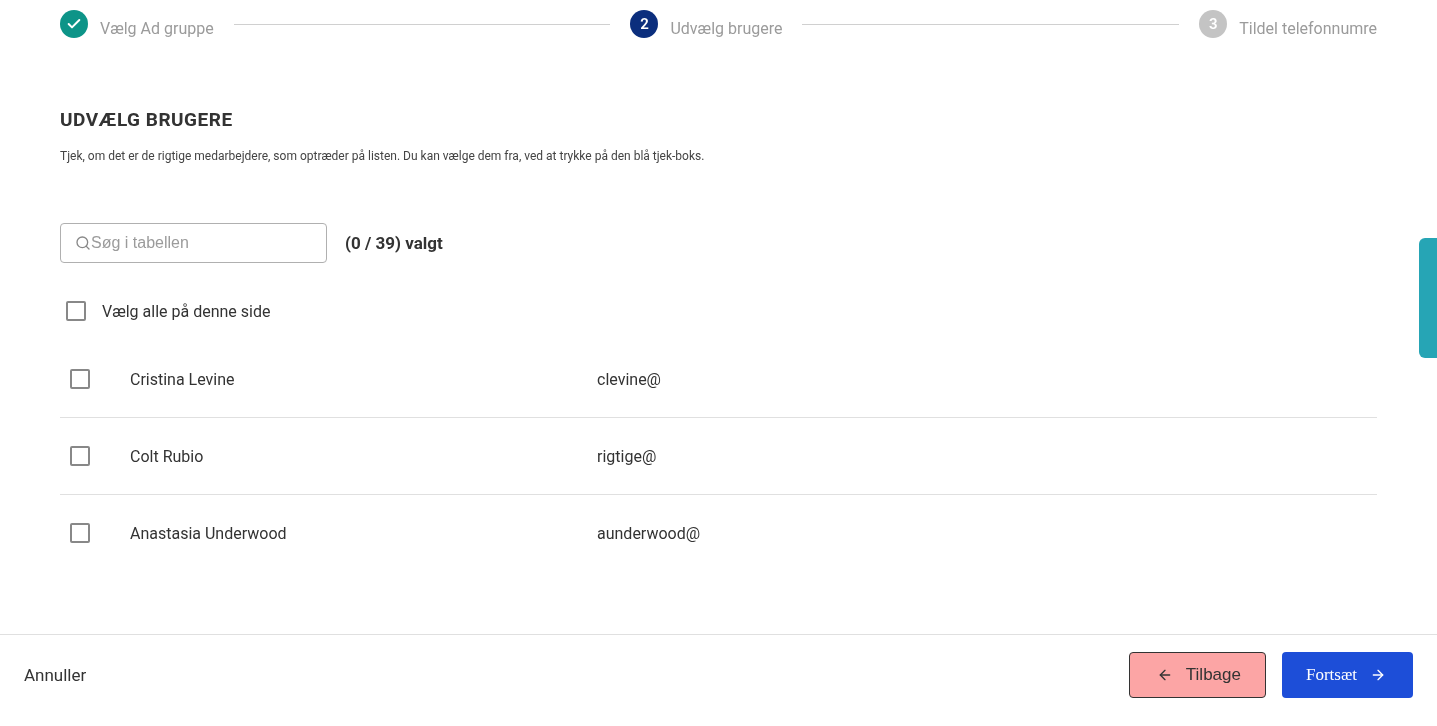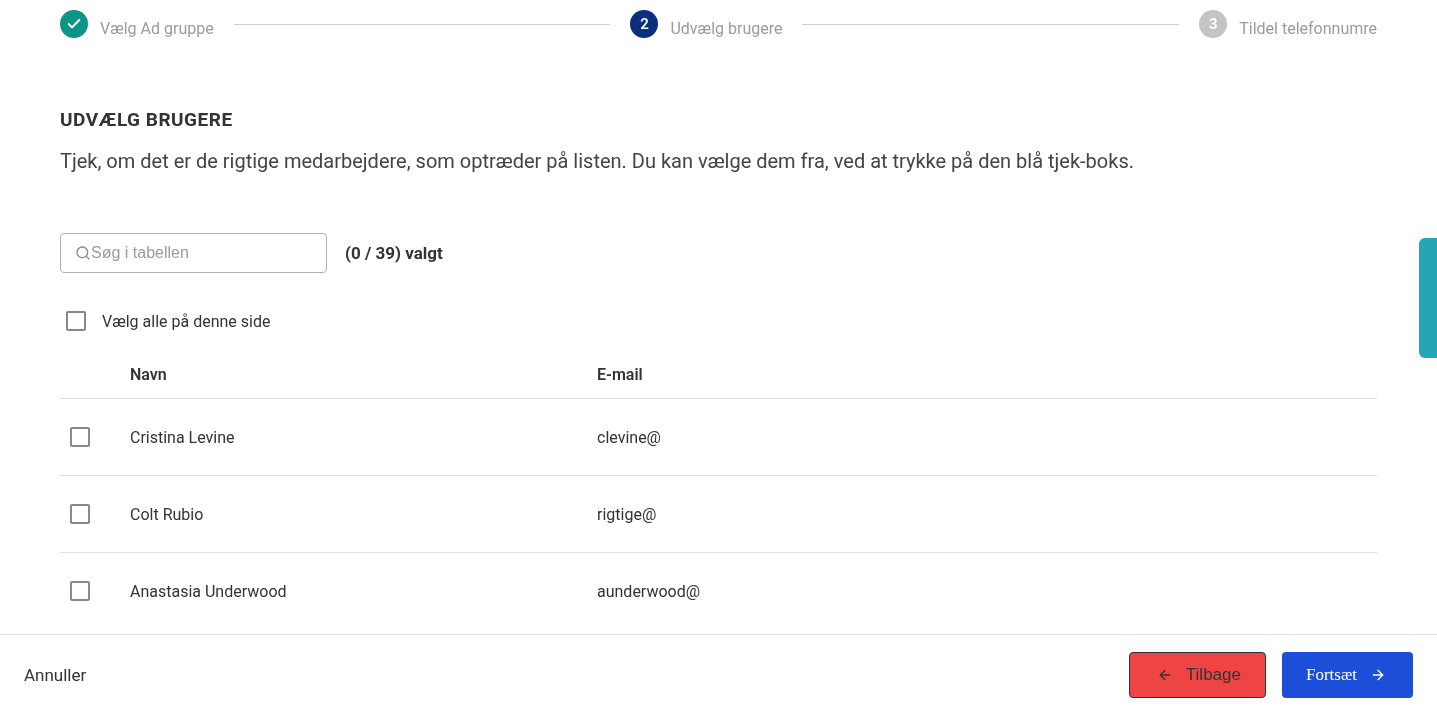--- a/index.html
+++ b/index.html
@@ -69,21 +69,21 @@
       padding: 60px 60px 0 60px;
     }
     .section-title {
       font-size: 19px;
       font-weight: 700;
       color: #333;
       letter-spacing: 0.5px;
       margin-bottom: 18px;
     }
     .section-desc {
-      font-size: 20px;
+      font-size: 12px;
       color: #444;
       margin-bottom: 60px;
     }
     
     
     .search-row {
       display: flex;
       align-items: center;
       gap: 18px;
       margin-bottom: 30px;
@@ -203,21 +203,21 @@
       display: flex;
       align-items: center;
       gap: 10px;
       padding: 12px 24px;
       border-radius: 4px;
       font-size: 17px;
       cursor: pointer;
       border: none;
     }
     .btn-back {
-      background: #ef4444;
+      background: #fca5a5;
       border: 1.5px solid #333;
       color: #333;
     }
     .btn-continue {
       background: #1d4ed8;
       color: #fff;
       font-family: Liberation Serif, serif;
     }
     
     
@@ -277,25 +277,20 @@
       <span class="bold">valgt</span>
     </div>
   </div>
 
   <div class="table-container">
     <div class="select-all-row">
       <div class="checkbox"></div>
       <span class="select-all-label">Vælg alle på denne side</span>
     </div>
 
-    <div class="table-header">
-      <div class="col-checkbox"></div>
-      <div class="col-name">Navn</div>
-      <div class="col-email">E-mail</div>
-    </div>
 
     <div class="table-row">
       <div class="col-checkbox">
         <div class="checkbox"></div>
       </div>
       <div class="col-name">Cristina Levine</div>
       <div class="col-email">clevine@</div>
     </div>
 
     <div class="table-row">

